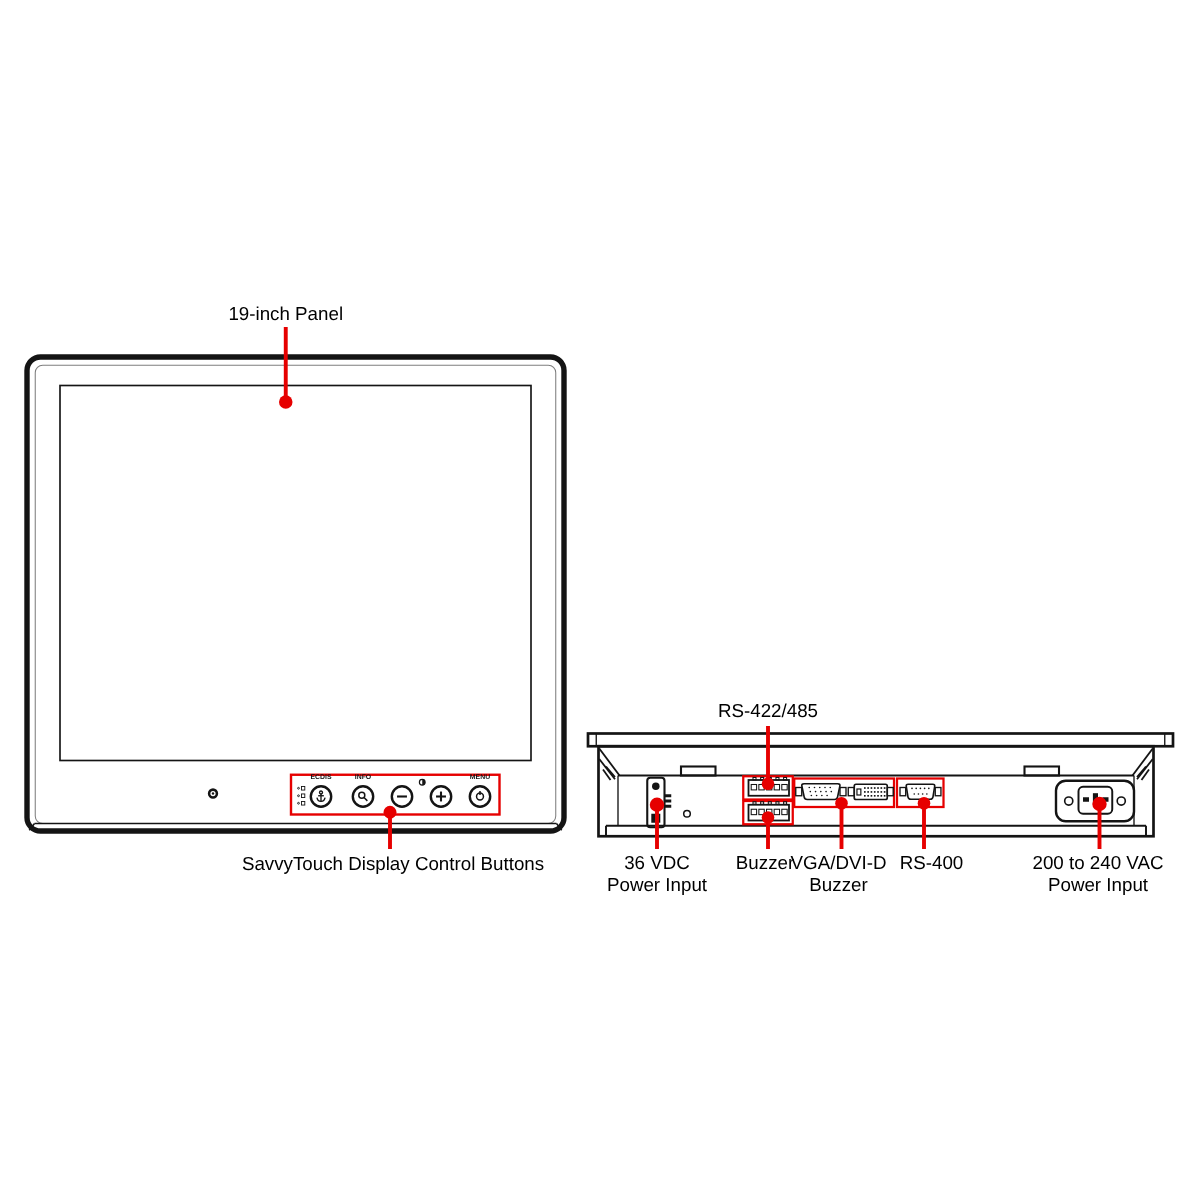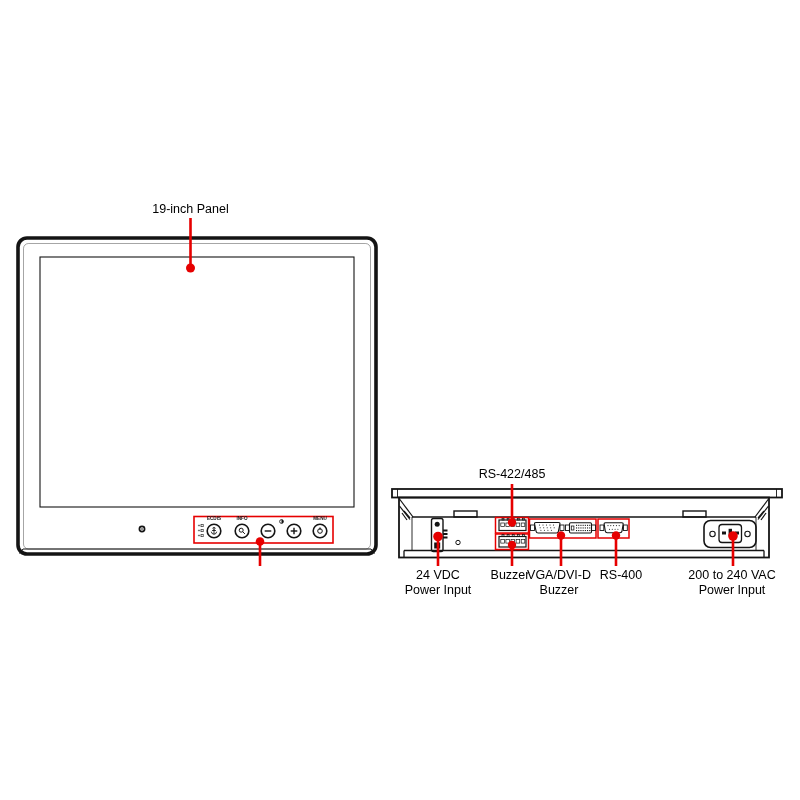--- a/index.html
+++ b/index.html
@@ -295,22 +295,23 @@
       <line x1="616" y1="535.5" x2="616" y2="566" stroke-width="2.6"></line>
     </g>
     <g stroke="#e60000" fill="#e60000">
       <circle cx="733" cy="536" r="4.8" stroke="none"></circle>
       <line x1="733" y1="536" x2="733" y2="566" stroke-width="2.6"></line>
     </g>
   </g>
 </svg>
 
 <div class="callout" style="left:190.5px;top:202px;">19-inch Panel</div>
+<div class="callout" style="left:262px;top:569px;">SavvyTouch Display Control Buttons</div>
 <div class="callout" style="left:512px;top:467px;">RS-422/485</div>
-<div class="callout" style="left:438px;top:568px;">24 VDC
+<div class="callout" style="left:438px;top:568px;">36 VDC
 Power Input</div>
 <div class="callout" style="left:510px;top:568px;">Buzzer</div>
 <div class="callout" style="left:559px;top:568px;">VGA/DVI-D
 Buzzer</div>
 <div class="callout" style="left:621px;top:568px;">RS-400</div>
 <div class="callout" style="left:732px;top:568px;">200 to 240 VAC
 Power Input</div>
 
 </div>
 

